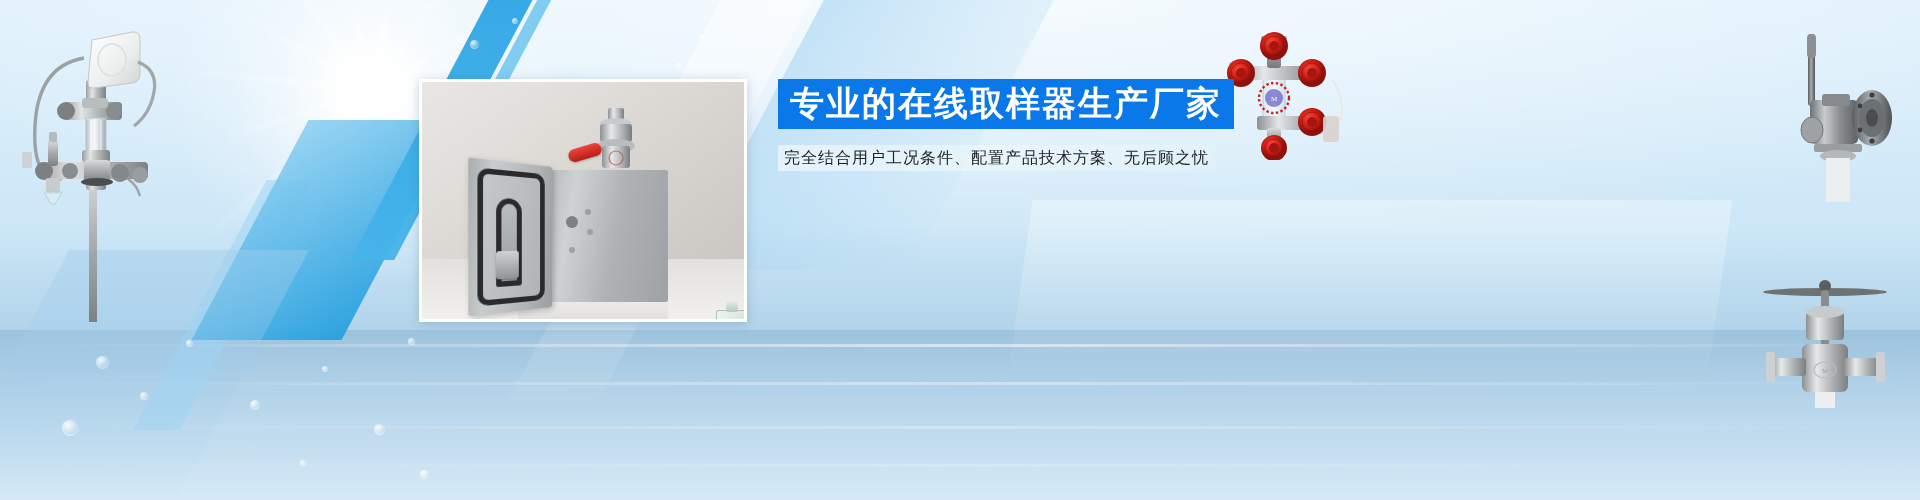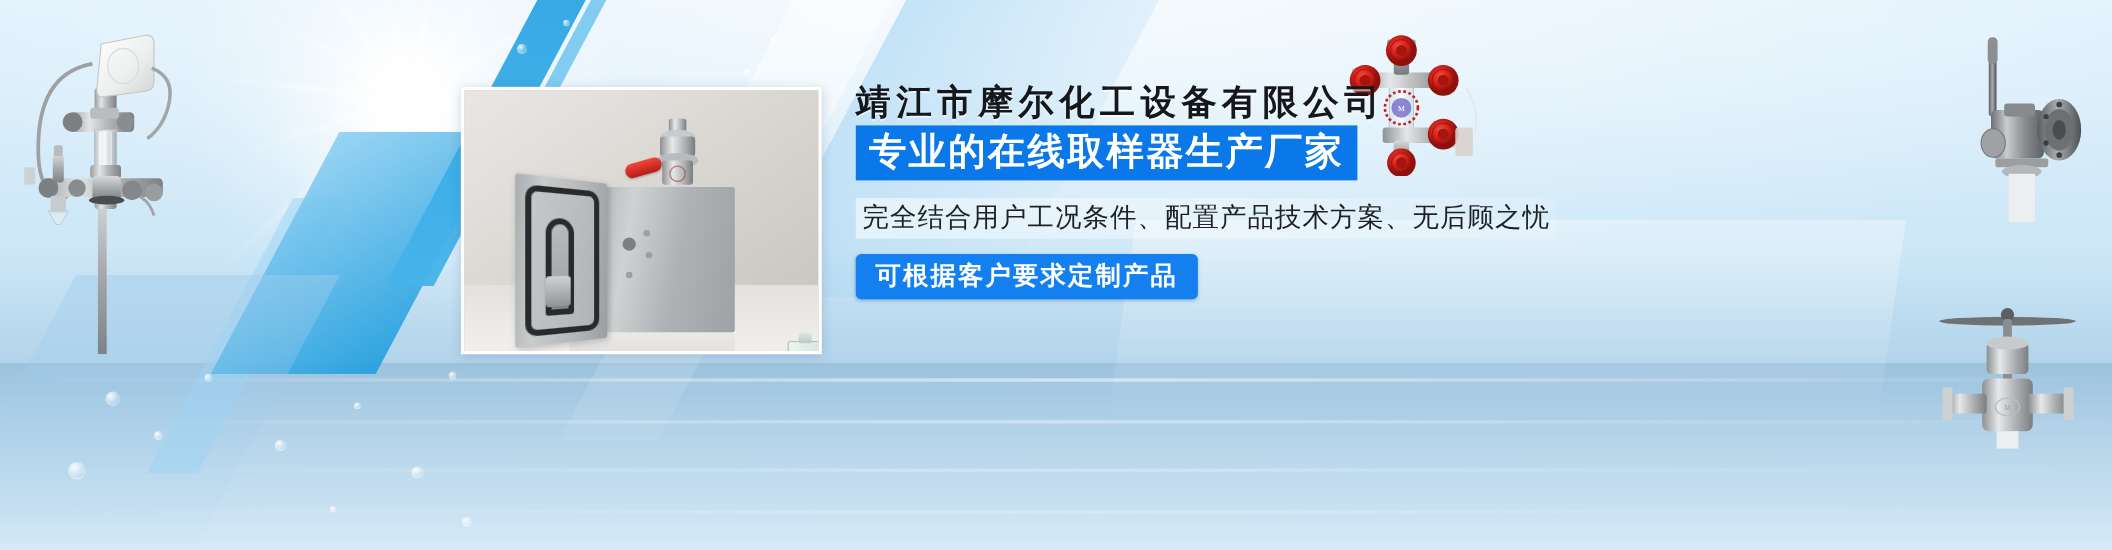--- a/index.html
+++ b/index.html
@@ -165,21 +165,21 @@
     display:inline-block; margin-top:3px;
     background:#0a78e8; color:#ffffff;
     font-size:34px; font-weight:bold; letter-spacing:2px;
     padding:5px 12px 7px 12px; line-height:1.12; white-space:nowrap;
   }
 
   .t-desc{
     margin-top:16px;
     display:inline-block;
     background:linear-gradient(90deg,rgba(255,255,255,.55),rgba(255,255,255,.12));
-    font-size:24px; letter-spacing:1px; color:#1c2126;
+    font-size:16px; letter-spacing:1px; color:#1c2126;
     line-height:1.35; white-space:nowrap; padding:2px 6px;
   }
 
   .t-custom{
     display:inline-block; margin-top:14px;
     background:#1480f0; color:#ffffff;
     font-size:23px; font-weight:bold; letter-spacing:2px;
     padding:7px 18px 9px 18px; border-radius:5px; line-height:1.1;
     white-space:nowrap;
     box-shadow:0 1px 3px rgba(20,80,150,.3);
@@ -513,30 +513,26 @@
 
       <ellipse cx="65" cy="112" rx="11" ry="8" fill="none" stroke="#b9bcbe" stroke-width="1.2"></ellipse>
       <text x="65" y="115" text-anchor="middle" font-size="7" fill="#9da0a2" font-family="Liberation Serif, serif">M</text>
 
       <rect x="55" y="134" width="20" height="16" fill="#eceeef"></rect>
     </svg>
   </div>
 
   <div class="textblock">
 
-    <div class="t-company">靖江市摩尔化工设备有限公司</div>
 
     <div>
       <span class="t-slogan">专业的在线取样器生产厂家</span>
     </div>
 
     <div>
       <span class="t-desc">完全结合用户工况条件、配置产品技术方案、无后顾之忧</span>
     </div>
 
-    <div>
-      <span class="t-custom">可根据客户要求定制产品</span>
-    </div>
 
   </div>
 
 
 </div>
 
 </body></html>

